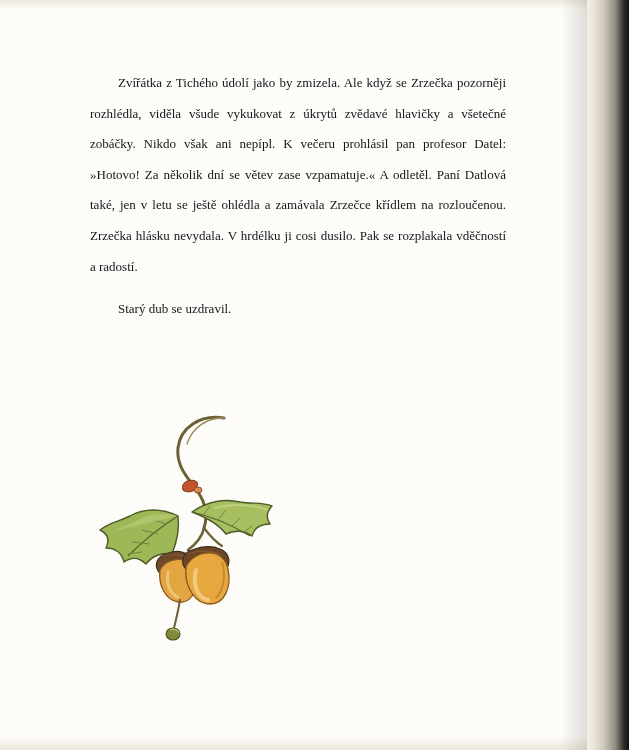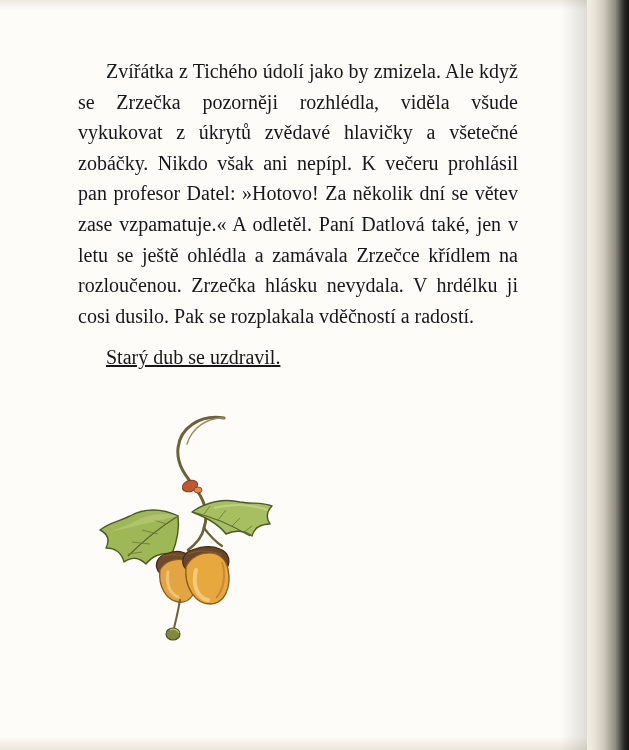--- a/index.html
+++ b/index.html
@@ -60,32 +60,31 @@
     background: linear-gradient(to top, #eae7db 0%, #fdfcf8 100%);
   }
 
   .text-block {
     position: absolute;
     left: 78px;
     top: 56px;
     width: 440px;
   }
   .para {
-    margin: 0;
+    margin: 12px;
     text-align: justify;
     text-justify: inter-word;
-    font-size: 20px;
+    font-size: 13px;
     line-height: 30.6px;
     color: #17161a;
     text-indent: 28px;
     hyphens: manual;
   }
   .para + .para {
     margin-top: 11px;
-    text-decoration: underline;
   }
 
   .illustration {
     position: absolute;
     left: 74px;
     top: 404px;
     width: 250px;
     height: 250px;
   }
   .illustration svg {

